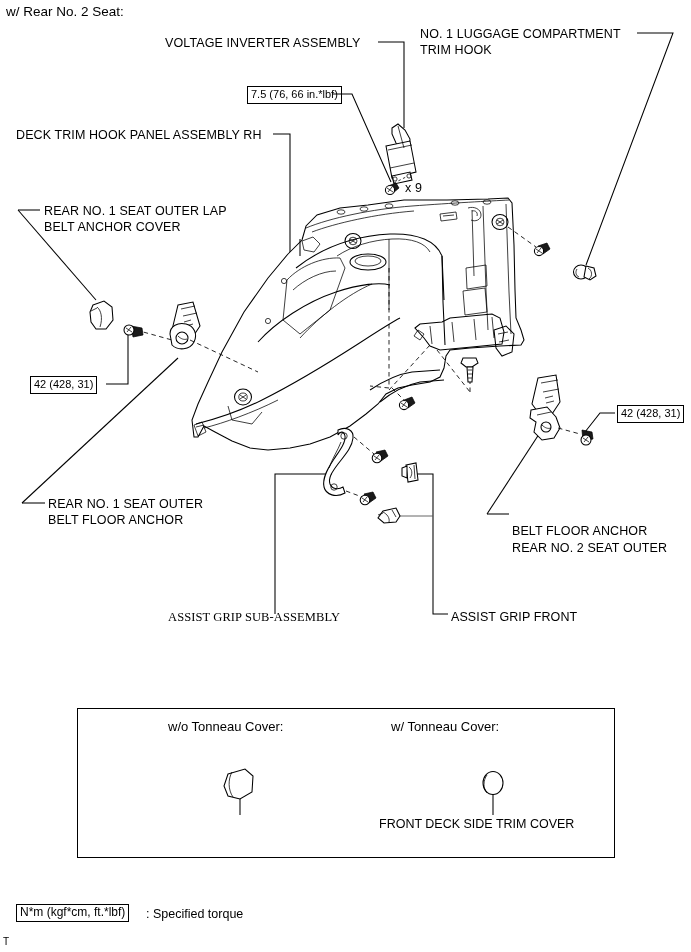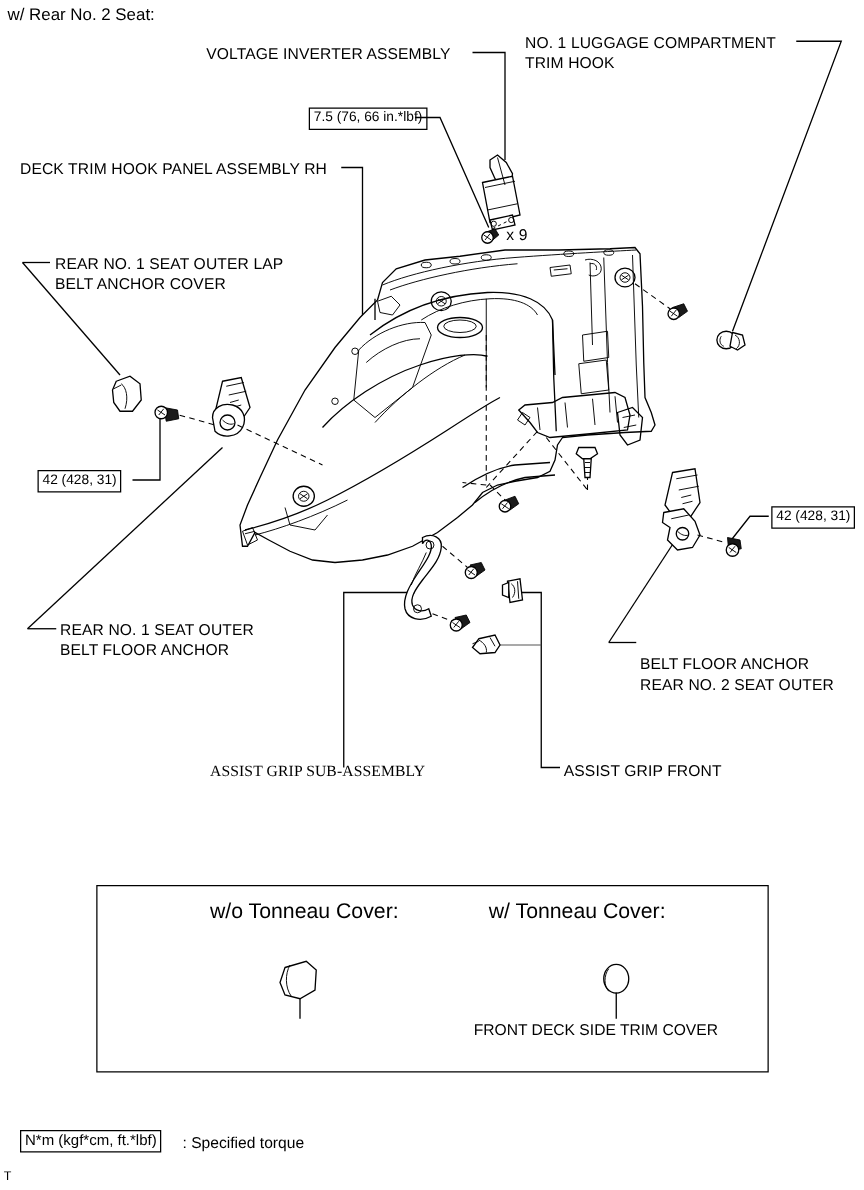--- a/index.html
+++ b/index.html
@@ -39,21 +39,21 @@
     background: #fff;
     white-space: nowrap;
   }
   .framebox {
     position: absolute;
     border: 1.5px solid #000;
     background: #fff;
   }
   .fb-title {
     position: absolute;
-    font-size: 17px;
+    font-size: 13px;
     white-space: pre;
   }
   .fb-cap {
     position: absolute;
     font-size: 12.5px;
     white-space: pre;
   }
   .legend-txt {
     position: absolute;
     font-size: 12.5px;

